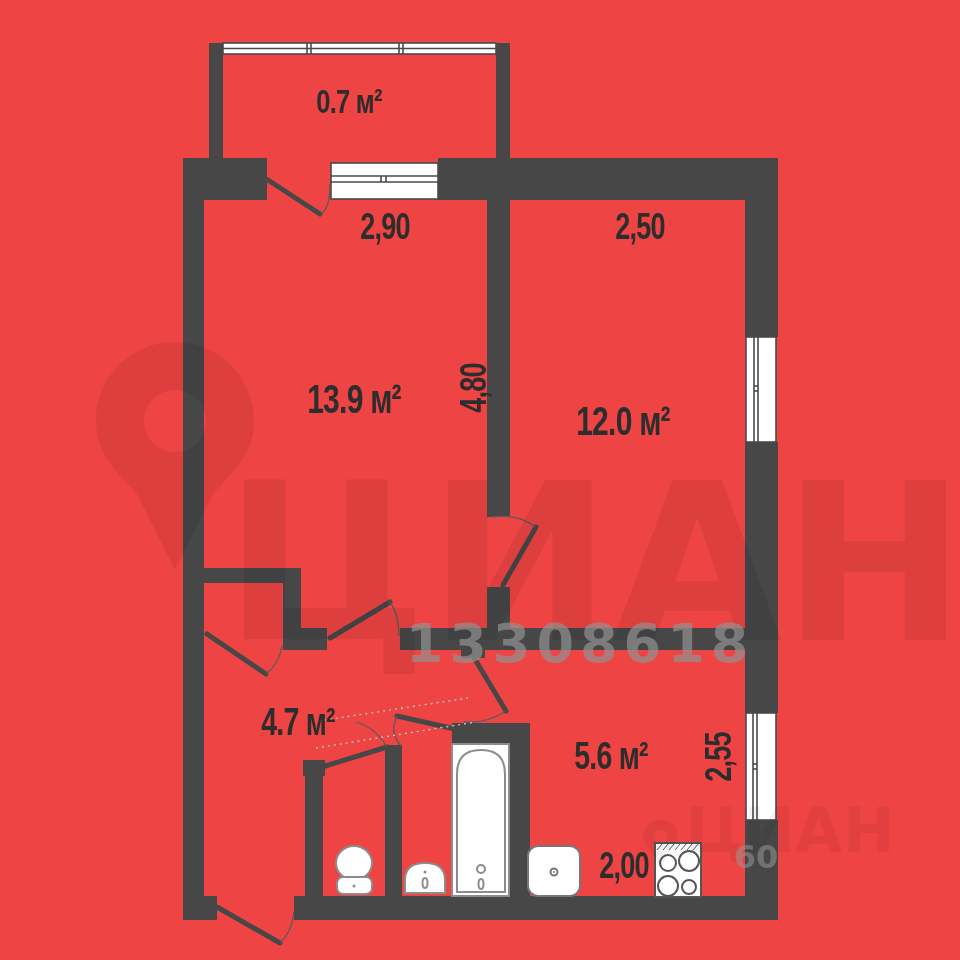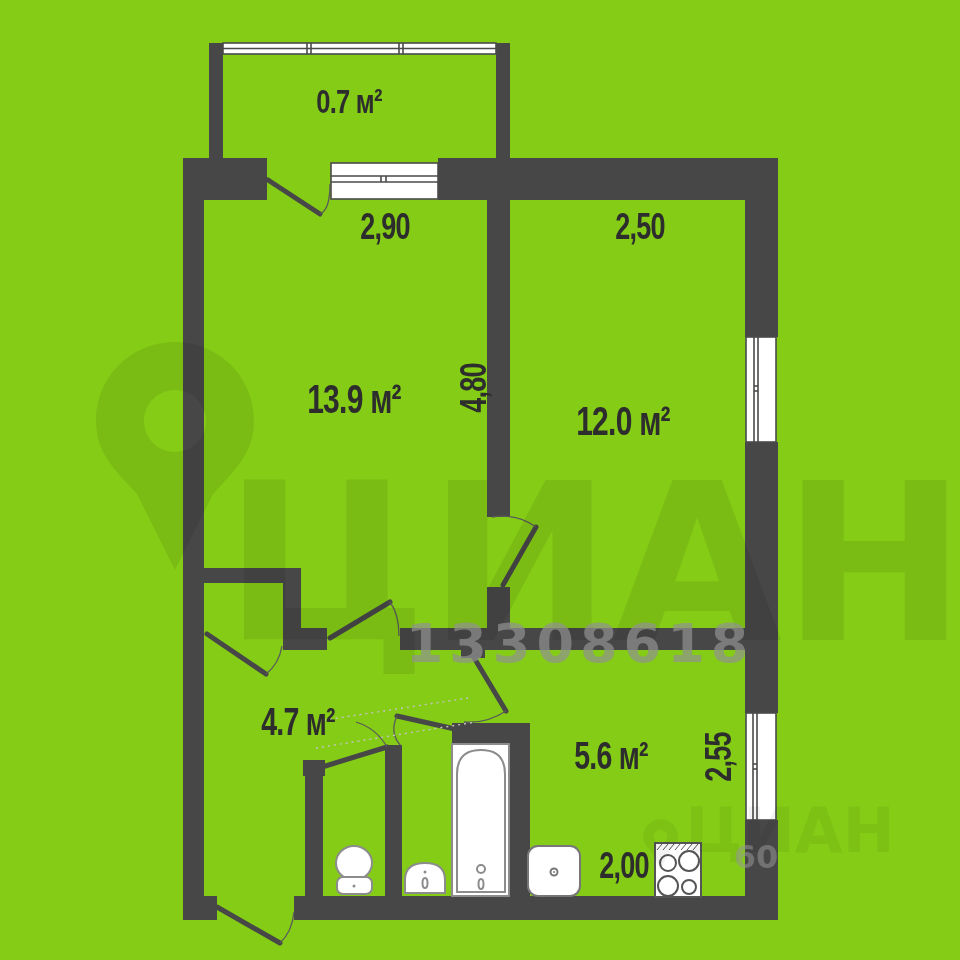--- a/index.html
+++ b/index.html
@@ -1,16 +1,16 @@
 <!DOCTYPE html>
 <html><head>
 <meta charset="utf-8">
 <style>
   html,body{margin:0;padding:0;background:#fff;}
-  .stage{position:relative;width:960px;height:960px;background:#84cc16;overflow:hidden;
+  .stage{position:relative;width:960px;height:960px;background:#ef4444;overflow:hidden;
          font-family:"Liberation Sans",sans-serif;}
   .plan-svg,.wm-svg{position:absolute;left:0;top:0;width:960px;height:960px;}
   .wm-svg{pointer-events:none;}
   .lbl{position:absolute;font-weight:bold;color:#2d2d2d;white-space:nowrap;
        letter-spacing:-1px;transform:translate(-50%,-50%) scaleX(0.75);
        font-size:38px;line-height:1;}
   .lbl.dim{font-size:36px;}
   .lbl.rot{transform:translate(-50%,-50%) rotate(-90deg) scaleX(0.75);}
   .lbl.big{font-size:40px;}
   .lbl.small{font-size:34px;}

